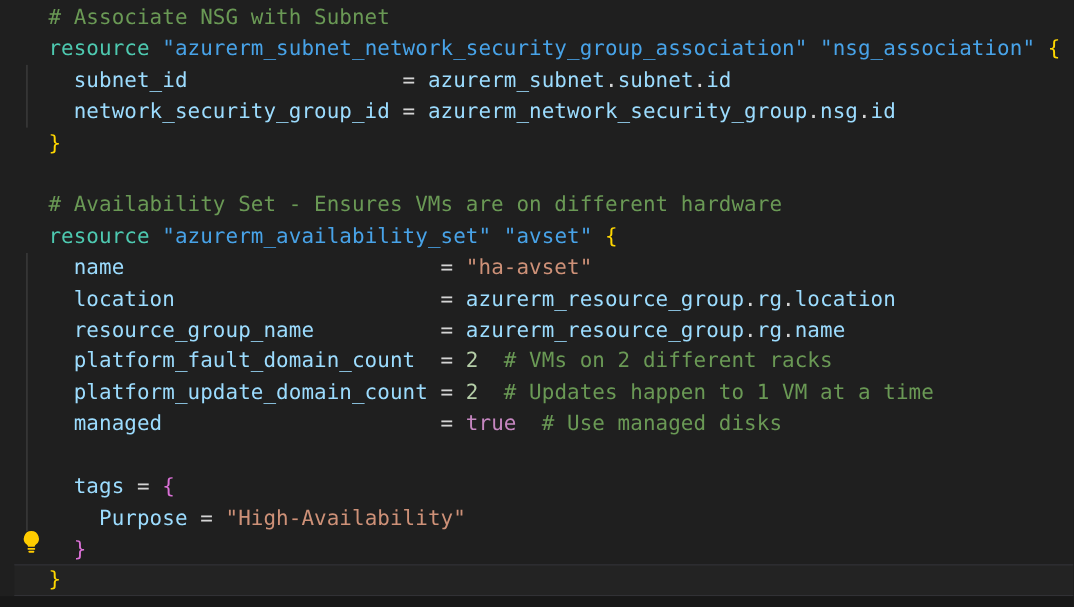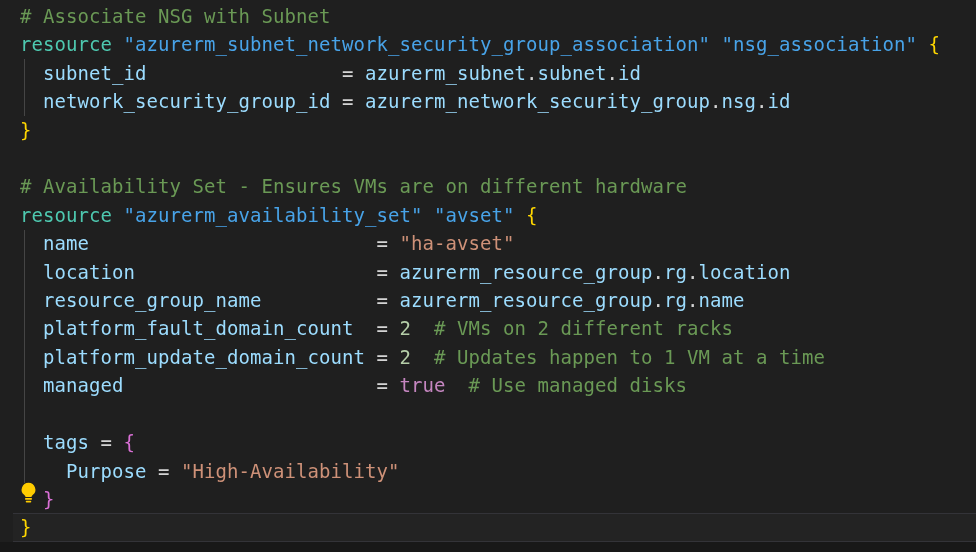--- a/index.html
+++ b/index.html
@@ -45,20 +45,21 @@
     margin: 0;
     z-index: 2;
     font-size: 19px;
     letter-spacing: 0.06px;
     white-space: pre;
   }
   pre.code .line {
     height: 28.42px;
     line-height: 28.42px;
     white-space: pre;
+    margin-left: 24px;
   }
   .lightbulb {
     position: absolute;
     left: 17px;
     top: 481px;
     width: 23px;
     height: 23px;
     z-index: 3;
     cursor: pointer;
   }

